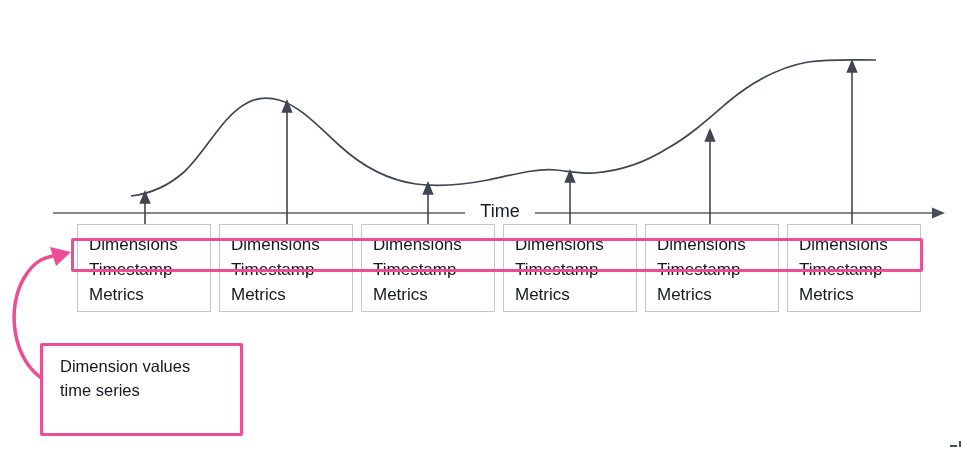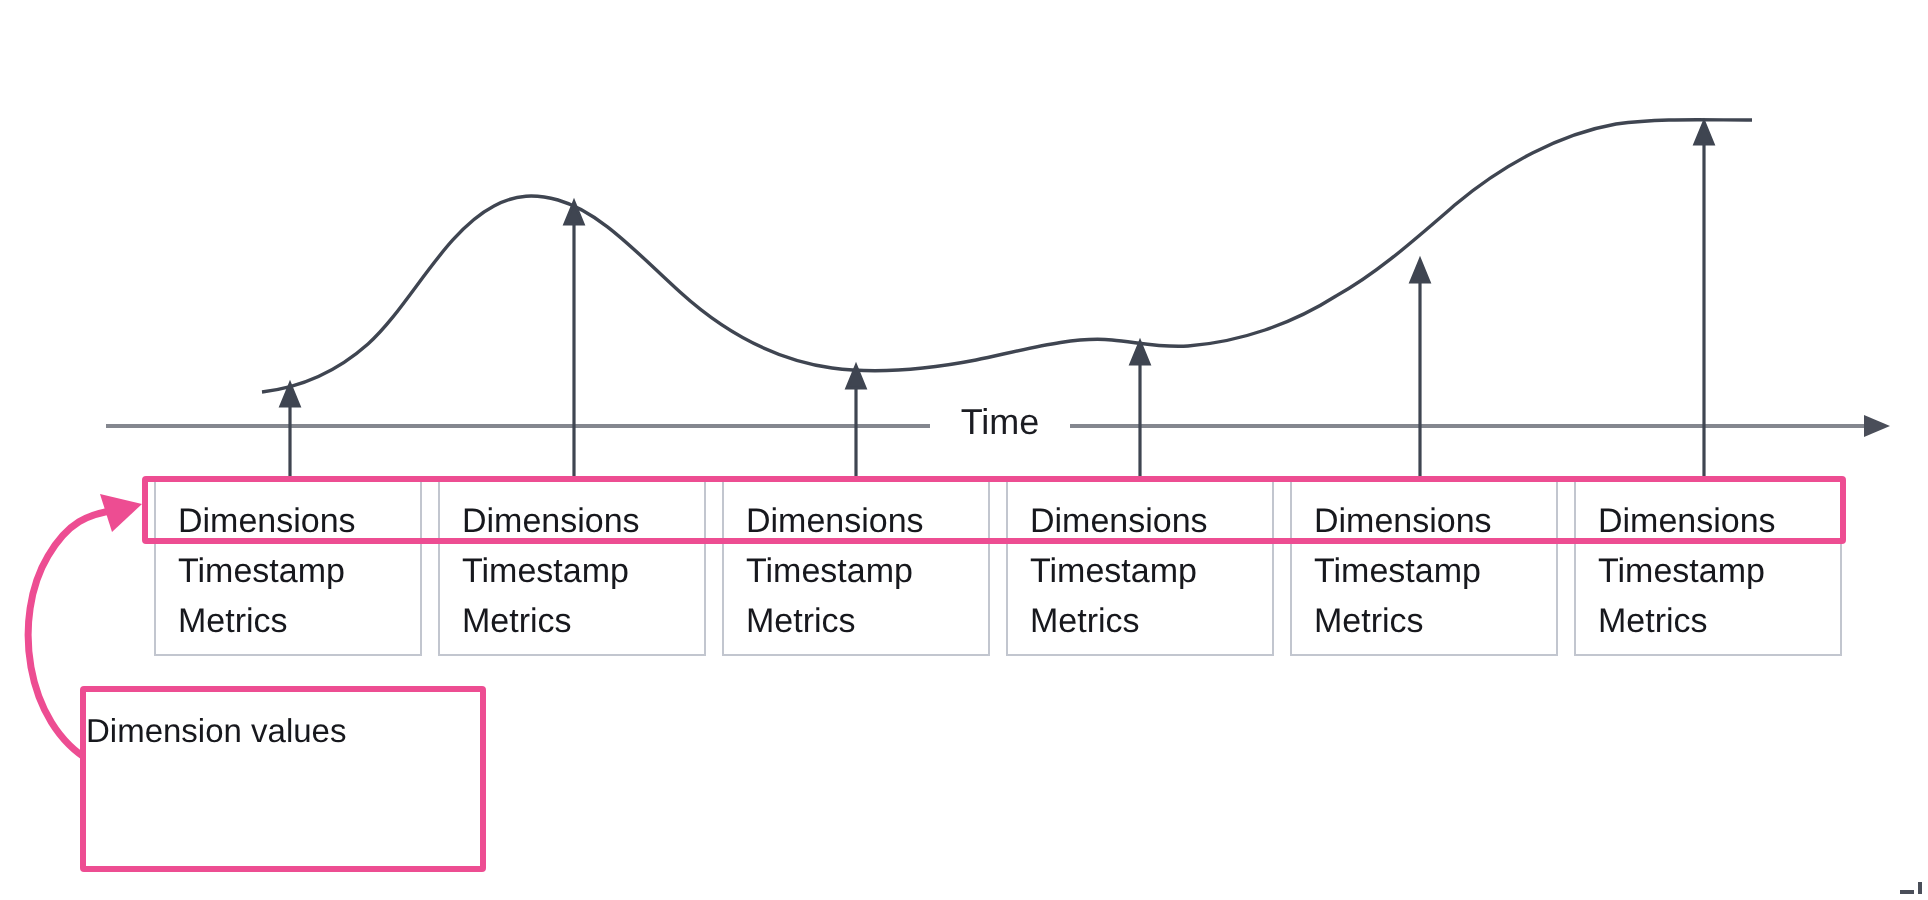--- a/index.html
+++ b/index.html
@@ -17,21 +17,21 @@
   }
   .layer-svg {
     position: absolute;
     left: 0;
     top: 0;
     z-index: 1;
   }
   
   .rbox {
     position: absolute;
-    top: 240px;
+    top: 224px;
     width: 134px;
     height: 88px;
     background: #ffffff;
     border: 1.5px solid #c2c6cf;
     box-sizing: border-box;
     z-index: 2;
     padding: 7px 0 0 11px;
   }
   .rbox .line {
     font-size: 17px;
@@ -69,21 +69,21 @@
     position: absolute;
     left: 40px;
     top: 343px;
     width: 203px;
     height: 93px;
     background: #ffffff;
     border: 3.5px solid #ed4d92;
     box-sizing: border-box;
     z-index: 4;
     border-radius: 2px;
-    padding: 9px 0 0 0;
+    padding: 9px 0 0 17px;
   }
   .callout .cline {
     font-size: 16.5px;
     line-height: 23.5px;
     color: #17181d;
     white-space: nowrap;
   }
 </style>
 </head>
 <body>
@@ -164,15 +164,16 @@
   <div class="rbox" style="left:787px">
     <div class="line">Dimensions</div>
     <div class="line">Timestamp</div>
     <div class="line">Metrics</div>
   </div>
 
   <div class="highlight-band"></div>
 
   <div class="callout">
     <div class="cline">Dimension values</div>
+    <div class="cline">time series</div>
   </div>
 
 </div>
 
 </body></html>

